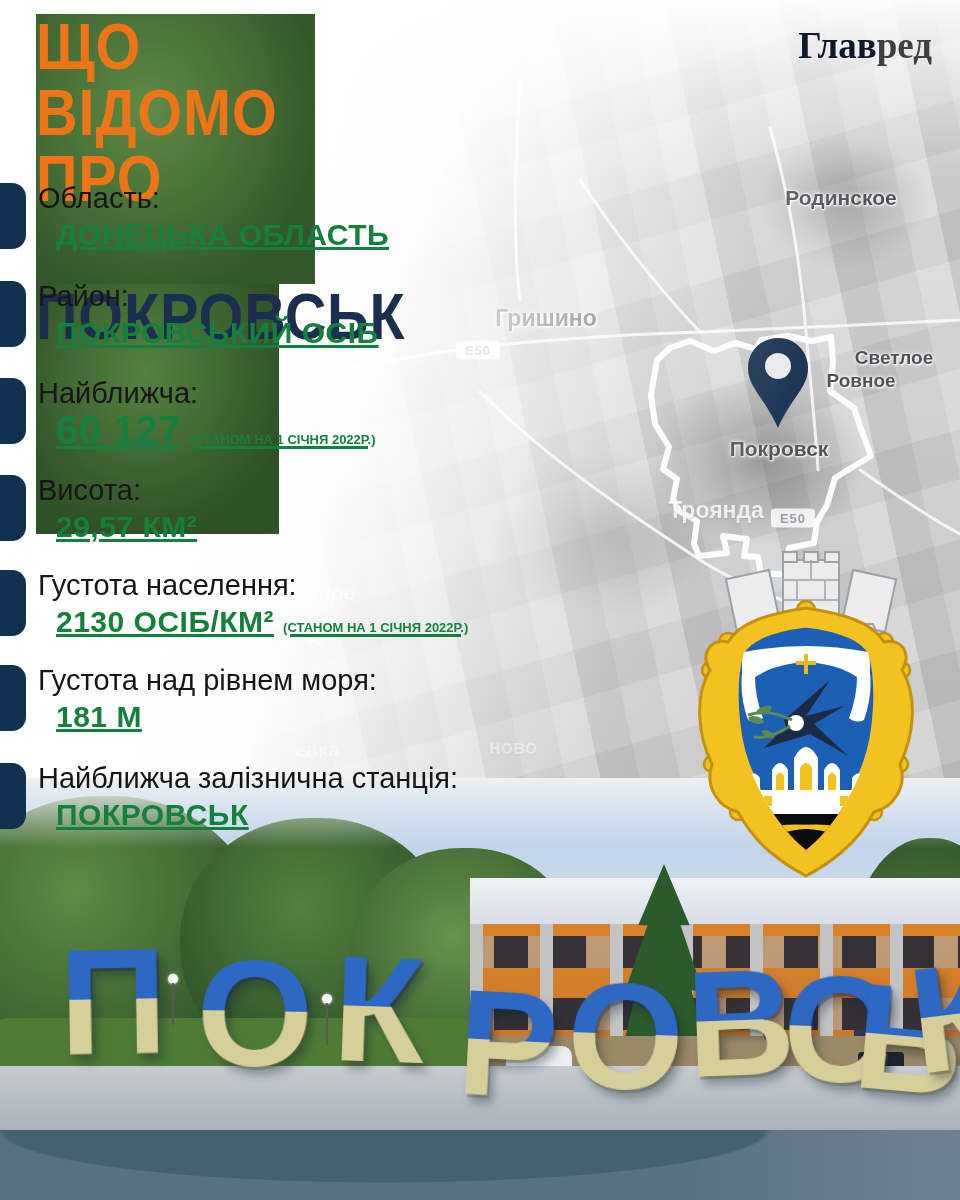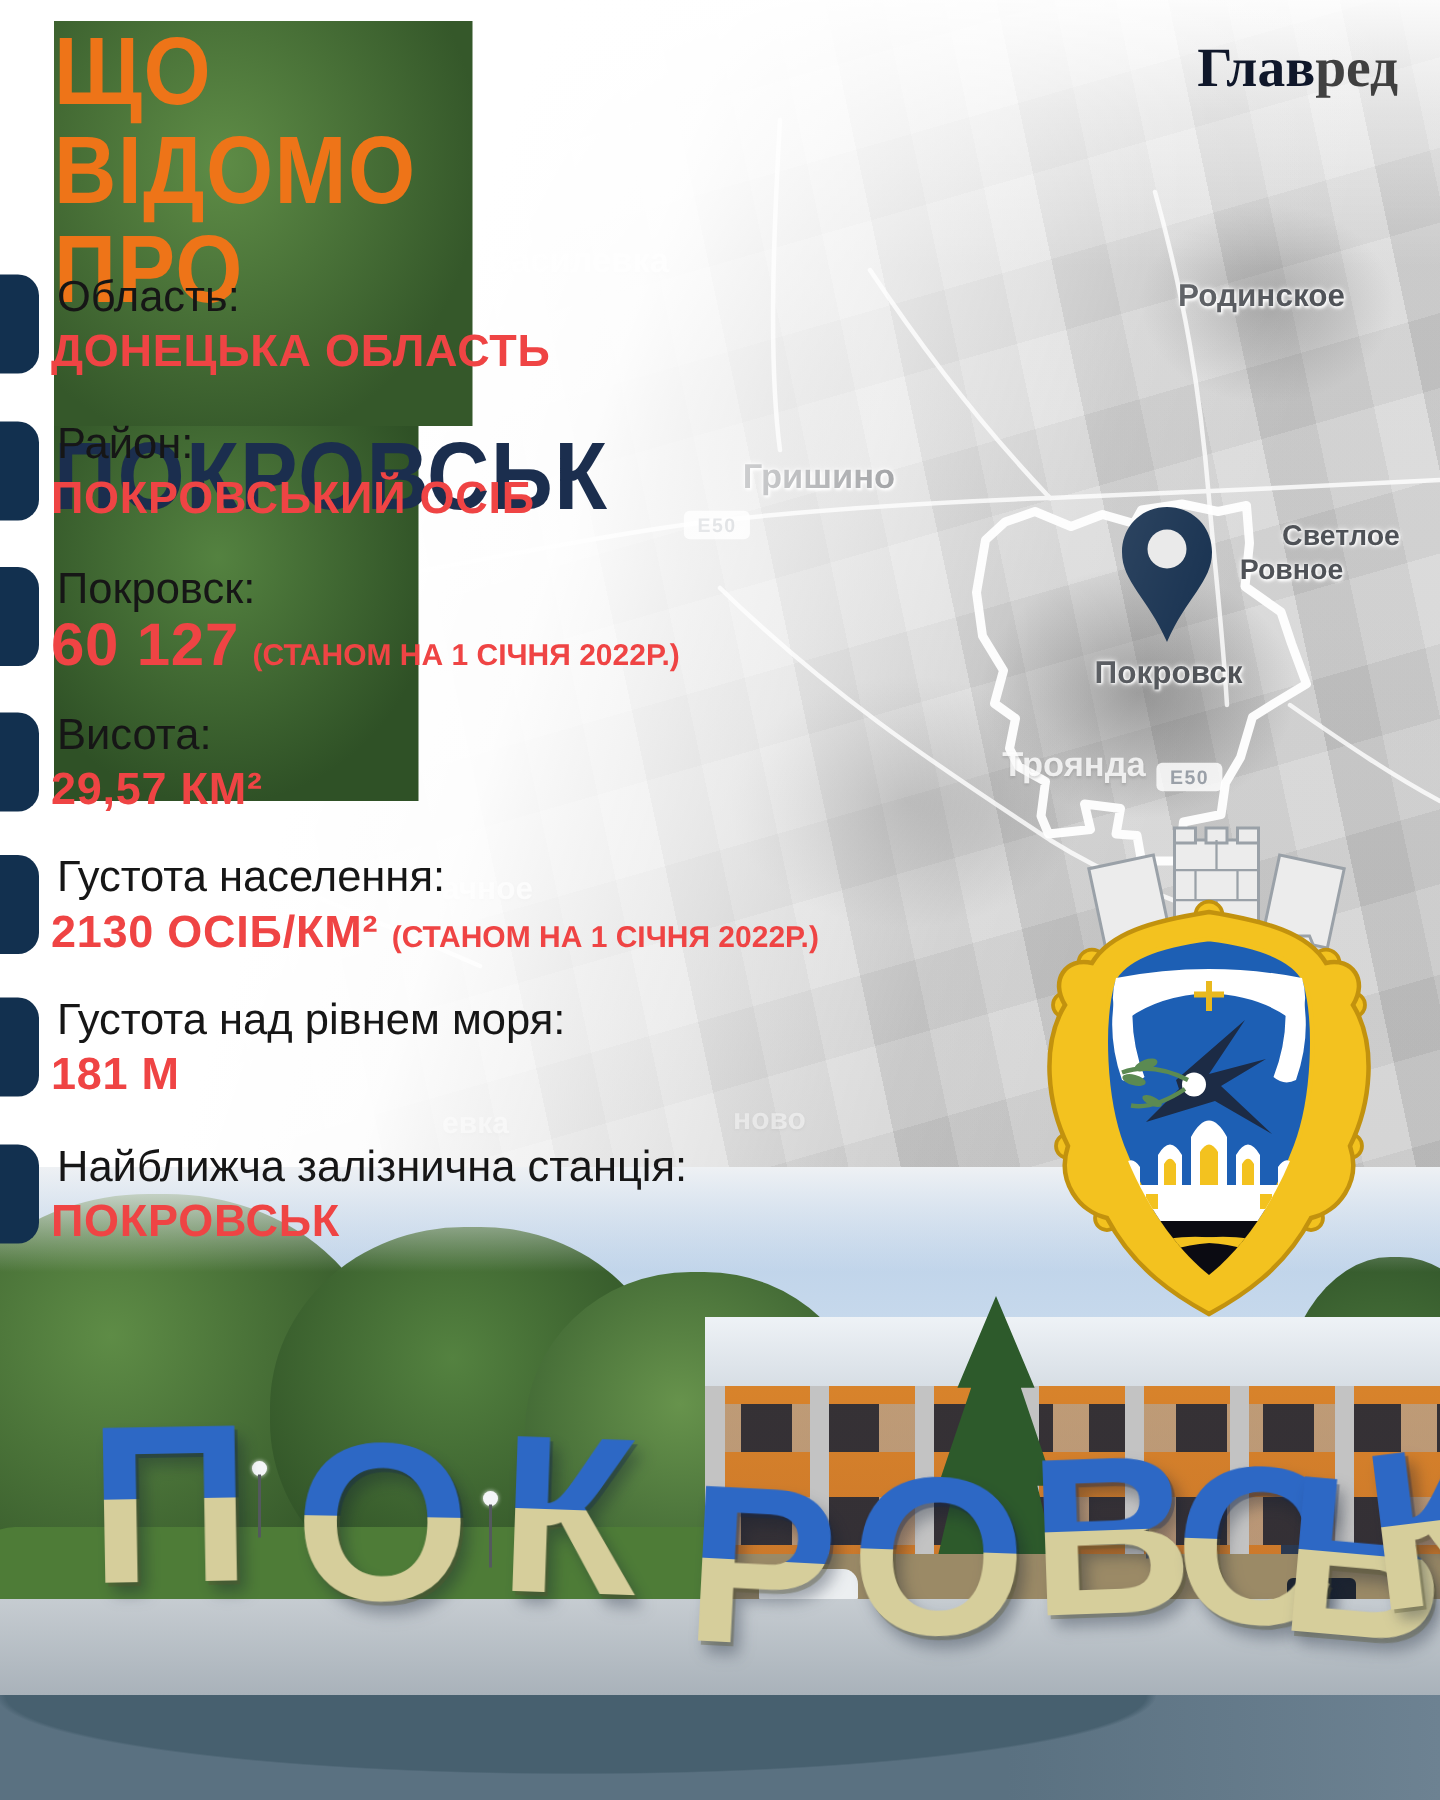--- a/index.html
+++ b/index.html
@@ -35,23 +35,23 @@
   .title .t1{color:#ee7418;}
   .title .t2{color:#1b2e4e;}
   .brand{position:absolute;right:28px;top:24px;z-index:10;font-family:"Liberation Serif","DejaVu Serif",serif;
          font-weight:bold;font-size:37px;}
   .brand .b1{color:#0f172a;} .brand .b2{color:#404040;text-align:right;}
 
   
   .fact{position:absolute;left:0;width:660px;z-index:10;}
   .fact .tab{position:absolute;left:0;top:3px;width:26px;height:66px;background:#12304f;border-radius:0 14px 14px 0;}
   .fl{margin-left:38px;font-size:29px;line-height:36px;font-weight:normal;color:#161616;}
-  .fv{margin-left:34px;font-size:30px;line-height:38px;font-weight:bold;color:#ef4444;letter-spacing:.5px;}
+  .fv{margin-left:56px;font-size:30px;line-height:38px;font-weight:bold;color:#15803d;letter-spacing:.5px;text-decoration:underline;}
   .fv .num-big{font-size:40px;}
-  .fact-note{font-size:20px;margin-left:9px;letter-spacing:0;}
+  .fact-note{font-size:13px;margin-left:9px;letter-spacing:0;}
 
   
   .photo{position:absolute;left:0;top:778px;width:960px;height:422px;overflow:hidden;z-index:6;}
   .sky{position:absolute;left:0;top:0;width:960px;height:210px;background:linear-gradient(#b6cde7,#d8e5f1);}
   .tree{position:absolute;border-radius:48%;}
   .t1{left:-50px;top:18px;width:310px;height:270px;background:radial-gradient(circle at 40% 35%,#5e8c46,#35582a 75%);}
   .t2{left:180px;top:40px;width:270px;height:250px;background:radial-gradient(circle at 45% 35%,#548240,#2f5126 75%);}
   .t3{left:350px;top:70px;width:230px;height:220px;background:radial-gradient(circle at 45% 40%,#67934c,#3a6030 75%);}
   .t4{left:850px;top:60px;width:160px;height:250px;background:radial-gradient(circle at 45% 40%,#4f7b3e,#2e5128 75%);}
   .bushrow{position:absolute;left:-20px;top:240px;width:570px;height:84px;border-radius:30px;background:#4e7c37;}
@@ -143,21 +143,21 @@
     <div class="fl">Область:</div>
     <div class="fv"><span>ДОНЕЦЬКА ОБЛАСТЬ</span></div>
   </div>
   <div class="fact" style="top:278px">
     <div class="tab"></div>
     <div class="fl">Район:</div>
     <div class="fv"><span>ПОКРОВСЬКИЙ ОСІБ</span></div>
   </div>
   <div class="fact" style="top:375px">
     <div class="tab"></div>
-    <div class="fl">Покровск:</div>
+    <div class="fl">Найближча:</div>
     <div class="fv"><span class="num-big">60 127</span><span class="fact-note">(СТАНОМ НА 1 СІЧНЯ 2022Р.)</span></div>
   </div>
   <div class="fact" style="top:472px">
     <div class="tab"></div>
     <div class="fl">Висота:</div>
     <div class="fv"><span>29,57 КМ²</span></div>
   </div>
   <div class="fact" style="top:567px">
     <div class="tab"></div>
     <div class="fl">Густота населення:</div>

